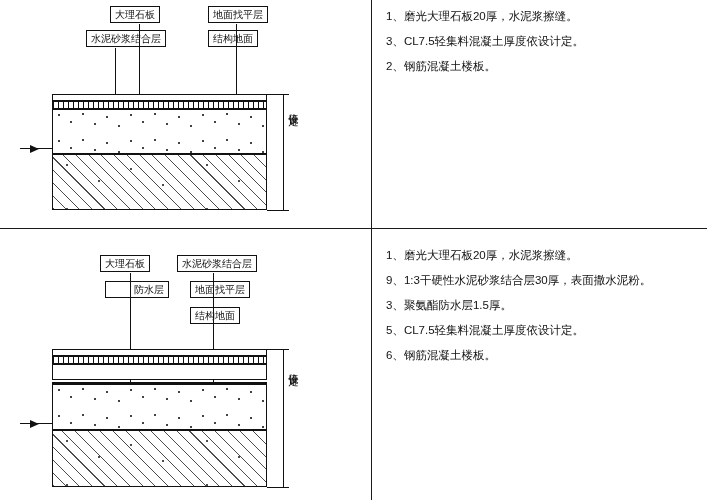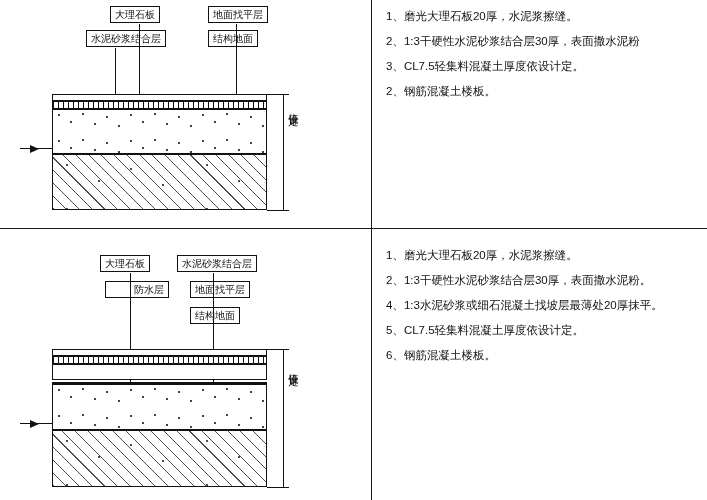--- a/index.html
+++ b/index.html
@@ -126,21 +126,20 @@
 
     <div class="dimline" style="left:283px;top:94px;height:116px;"></div>
     <div class="dimtick" style="left:280px;top:94px;"></div>
     <div class="dimtick" style="left:280px;top:210px;"></div>
     <div class="leaderh" style="left:267px;top:94px;width:22px;"></div>
     <div class="leaderh" style="left:267px;top:210px;width:22px;"></div>
     <div class="dimtxt" style="left:286px;top:105px;">依设计定</div>
 
     <div class="notes" style="left:386px;top:4px;">
       <div>1、磨光大理石板20厚，水泥浆擦缝。</div>
-      <div>2、1:3干硬性水泥砂浆结合层30厚，表面撒水泥粉</div>
       <div>3、CL7.5轻集料混凝土厚度依设计定。</div>
       <div>2、钢筋混凝土楼板。</div>
     </div>
   </div>
 
   <div>
 
     <div class="lblbox" style="left:100px;top:255px;">大理石板</div>
     <div class="lblbox" style="left:177px;top:255px;">水泥砂浆结合层</div>
     <div class="lblbox" style="left:105px;top:281px;padding-left:28px;">防水层</div>
@@ -165,20 +164,20 @@
 
     <div class="dimline" style="left:283px;top:349px;height:138px;"></div>
     <div class="dimtick" style="left:280px;top:349px;"></div>
     <div class="dimtick" style="left:280px;top:487px;"></div>
     <div class="leaderh" style="left:267px;top:349px;width:22px;"></div>
     <div class="leaderh" style="left:267px;top:487px;width:22px;"></div>
     <div class="dimtxt" style="left:286px;top:365px;">依设计定</div>
 
     <div class="notes" style="left:386px;top:243px;">
       <div>1、磨光大理石板20厚，水泥浆擦缝。</div>
-      <div>2、1:3干硬性水泥砂浆结合层30厚，表面撒水泥粉。</div>
-      <div>4、1:3水泥砂浆或细石混凝土找坡层最薄处20厚抹平。</div>
+      <div>9、1:3干硬性水泥砂浆结合层30厚，表面撒水泥粉。</div>
+      <div>3、聚氨酯防水层1.5厚。</div>
       <div>5、CL7.5轻集料混凝土厚度依设计定。</div>
       <div>6、钢筋混凝土楼板。</div>
     </div>
   </div>
 
 </div>
 
 </body></html>

